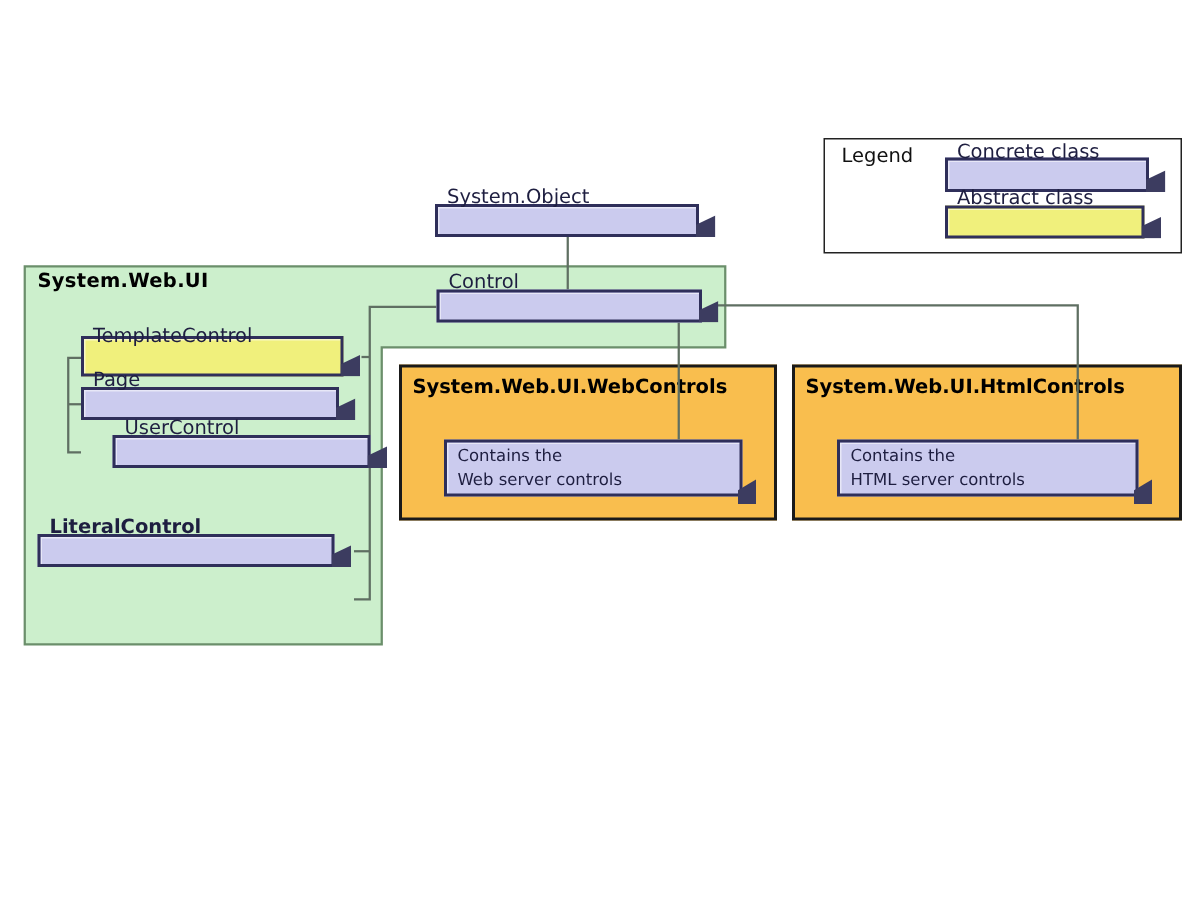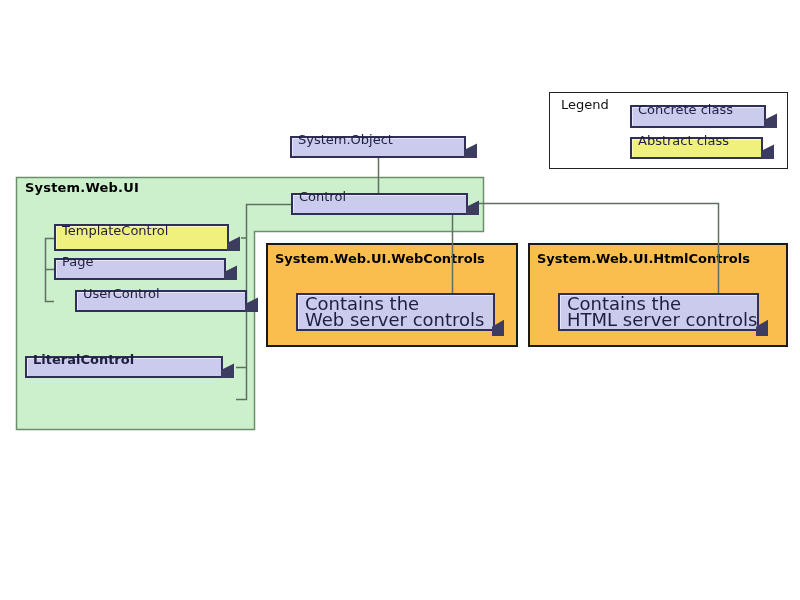--- a/index.html
+++ b/index.html
@@ -26,21 +26,21 @@
   #line-layer{z-index:2;}
 
   
   .cls{
     position:absolute;z-index:3;box-sizing:border-box;
     background:var(--concrete-fill,#cbcbee);
     border:2px solid var(--box-border,#2f2f5a);
     box-shadow:inset 1px 1px 0 rgba(255,255,255,.55);
     color:#1e1e40;font-size:13px;line-height:17px;
     padding:1px 2px 16px 6px;white-space:nowrap;
-    display:flex;align-items:center;
+    display:flex;align-items:flex-end;
   }
   .cls.abstract{background:var(--abstract-fill,#f0f07c);}
   .flap{
     position:absolute;right:-13px;bottom:-2px;width:13px;height:15px;
     background:var(--shadow,#3c3c60);
     clip-path:polygon(0 46%,100% 4%,100% 100%,0 100%);
   }
   .note .flap{right:-11px;bottom:-7px;width:12px;height:17px;}
 
   
@@ -78,21 +78,21 @@
   #ns-htmlcontrols{left:528px;top:243px;width:260px;height:104px;}
   .ns-title{
     position:absolute;left:7px;top:6px;
     font-size:13px;font-weight:bold;color:#000;white-space:nowrap;
   }
   .note{
     position:absolute;box-sizing:border-box;z-index:2;
     background:var(--concrete-fill,#cbcbee);
     border:2px solid var(--box-border,#2f2f5a);
     box-shadow:inset 1px 1px 0 rgba(255,255,255,.55);
-    color:#1e1e40;font-size:18px;line-height:16px;
+    color:#1e1e40;font-size:11px;line-height:16px;
     padding:1px 0 0 7px;white-space:nowrap;
   }
   #note-web{left:28px;top:48px;width:199px;height:38px;}
   #note-html{left:28px;top:48px;width:201px;height:38px;}
 </style>
 </head>
 <body>
 
 <div id="canvas">
 

